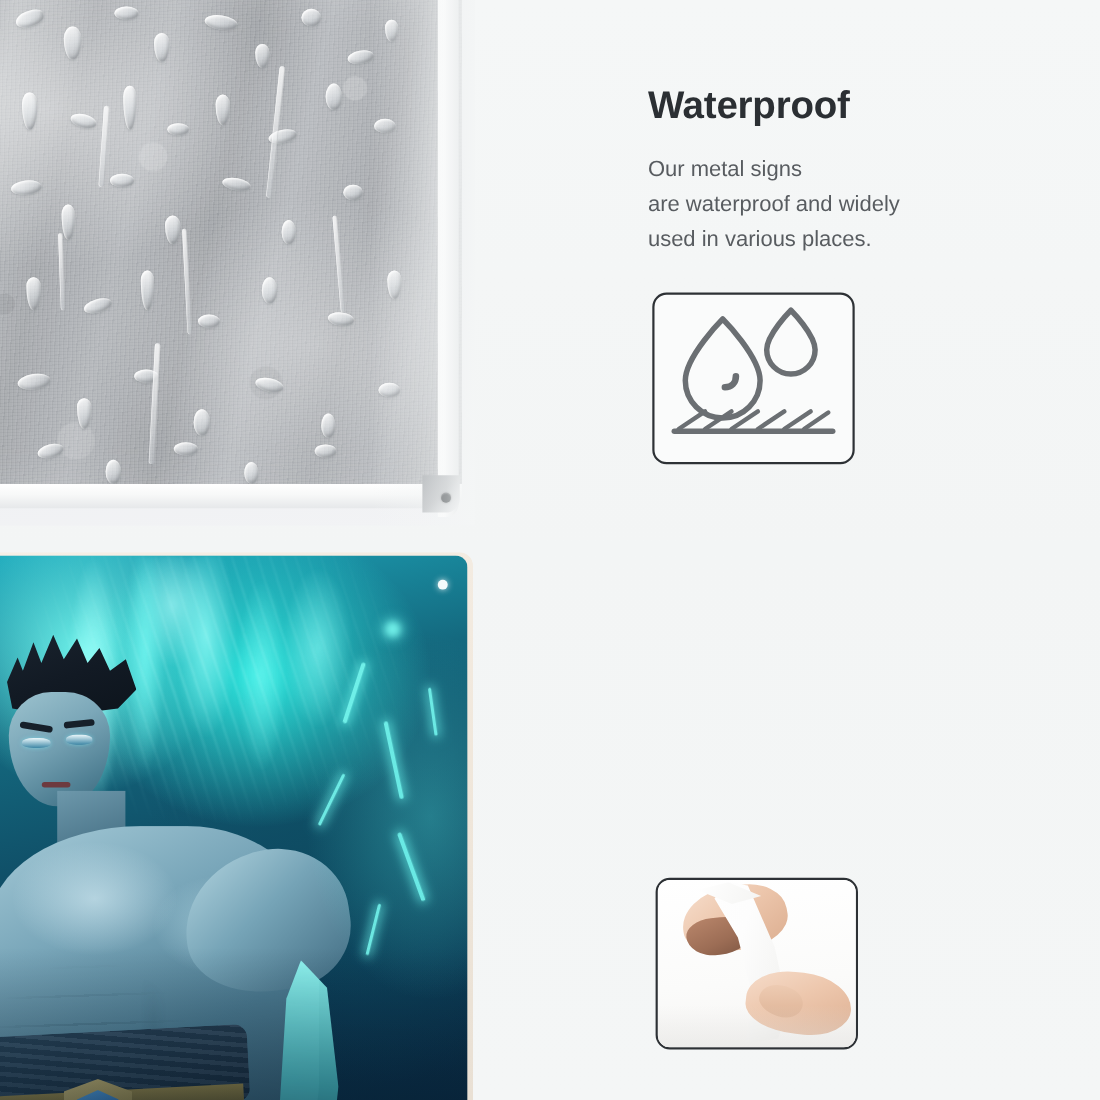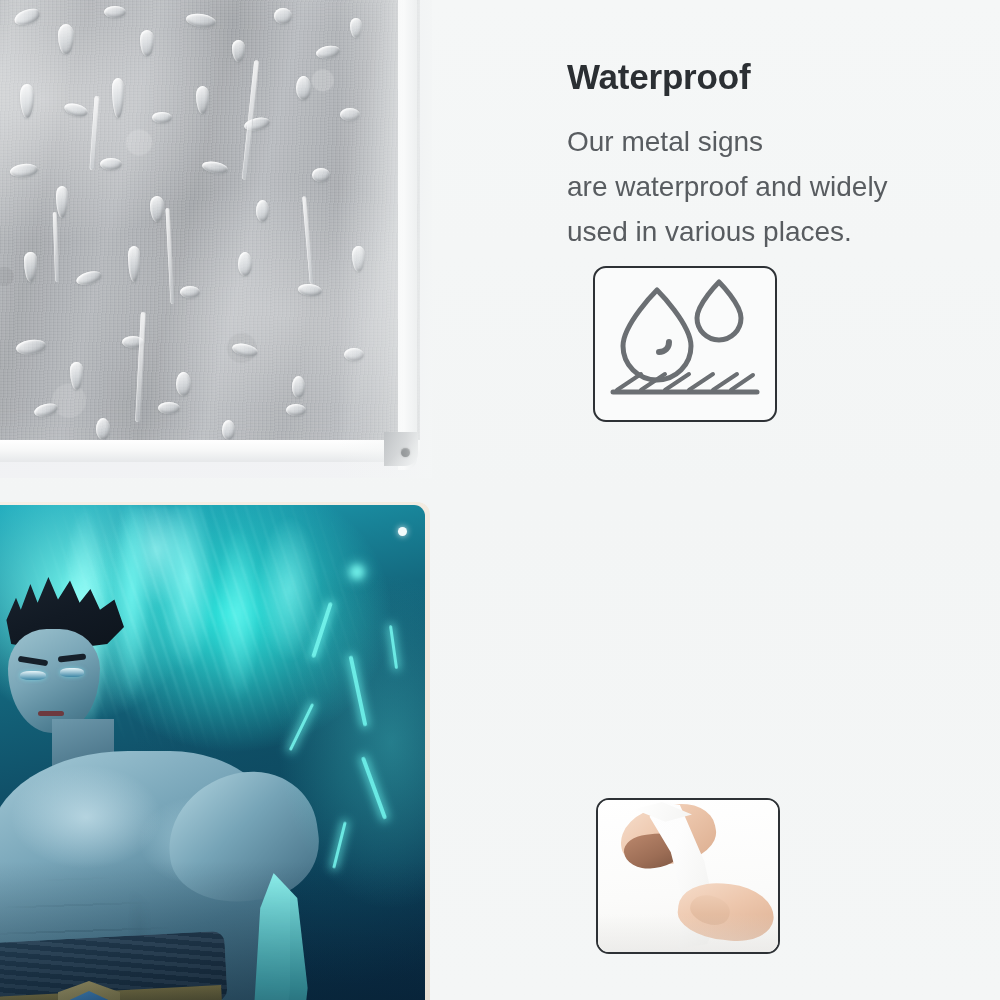--- a/index.html
+++ b/index.html
@@ -361,37 +361,38 @@
     inset: 0;
     background:
       radial-gradient(ellipse 38% 48% at 92% 48%, rgba(90,240,236,0.30), rgba(90,240,236,0) 70%),
       linear-gradient(0deg, rgba(6,28,45,0.45) 0%, rgba(6,28,45,0) 28%);
     pointer-events: none;
   }
 
   
   .section {
     position: absolute;
-    left: 567px;
+    left: 589px;
+    margin-top: 19px;
   }
   #section-waterproof { top: 58px; }
   #section-durable { top: 563px; }
 
   .section-title {
     margin: 0;
     font-size: 35px;
     font-weight: bold;
     letter-spacing: -0.2px;
     color: #2b2f33;
     line-height: 1.1;
   }
   .section-body {
     margin: 0;
     color: #585c60;
-    font-size: 28px;
+    font-size: 20px;
     line-height: 1.62;
     white-space: pre-line;
   }
   #section-waterproof .section-body { margin-top: 22px; }
   #section-durable .section-body { margin-top: 26px; }
 
   
   .icon-frame {
     position: absolute;
     border: 2px solid #2d3135;

